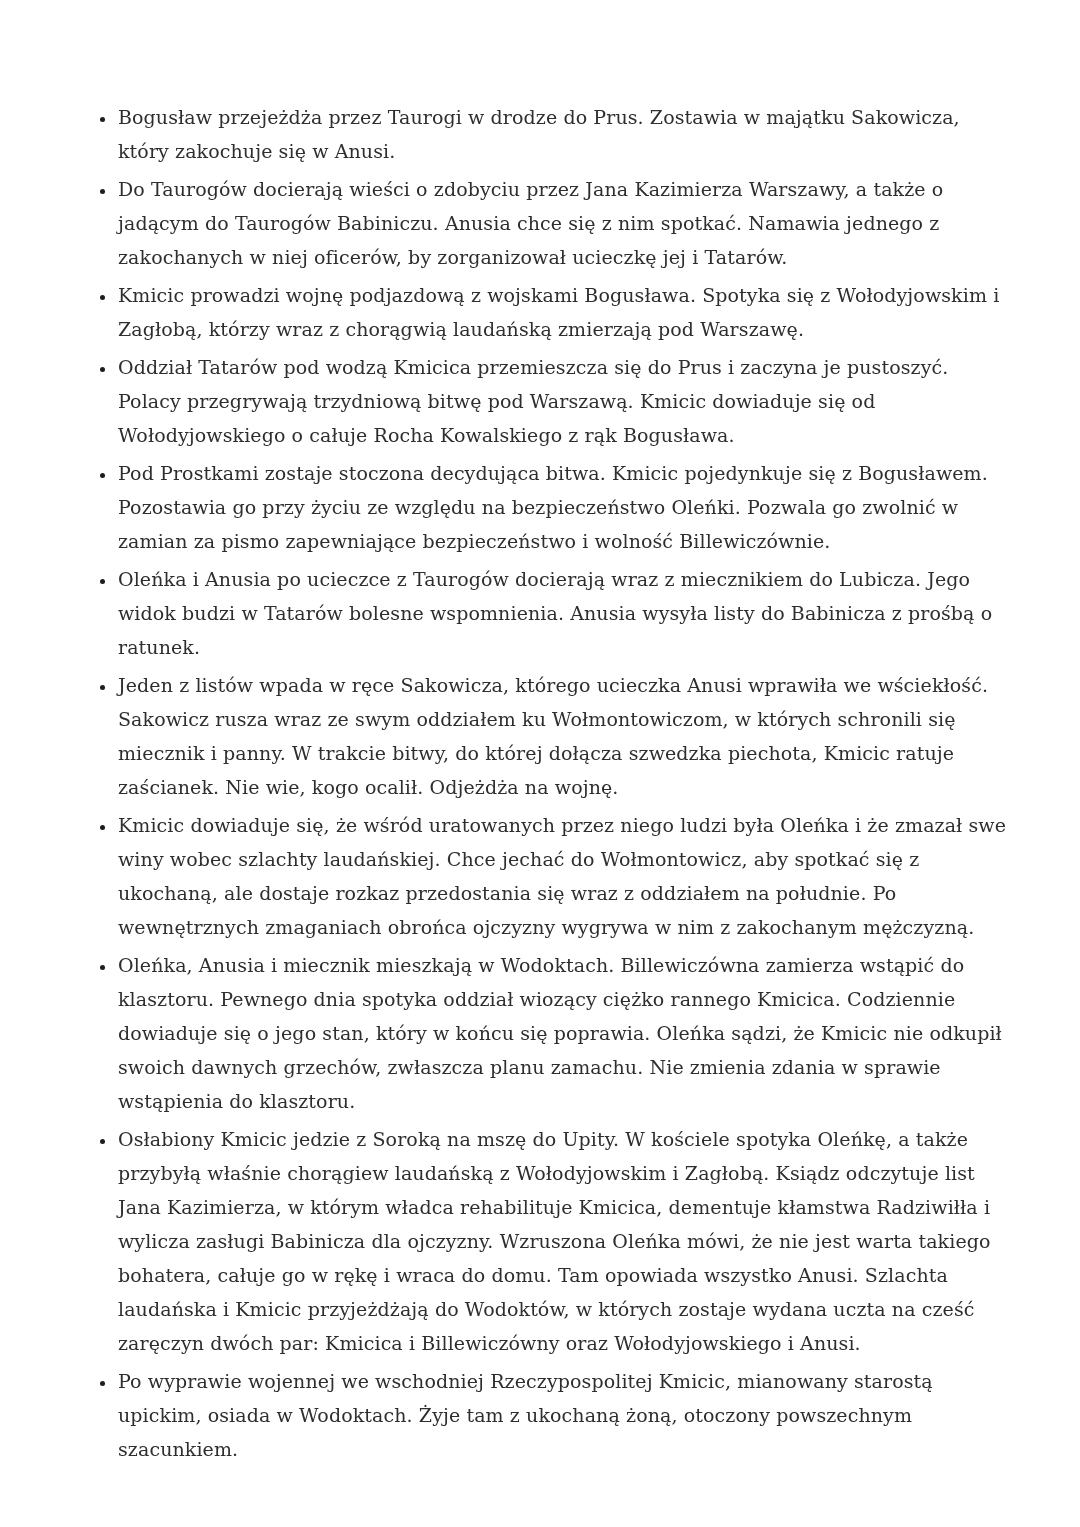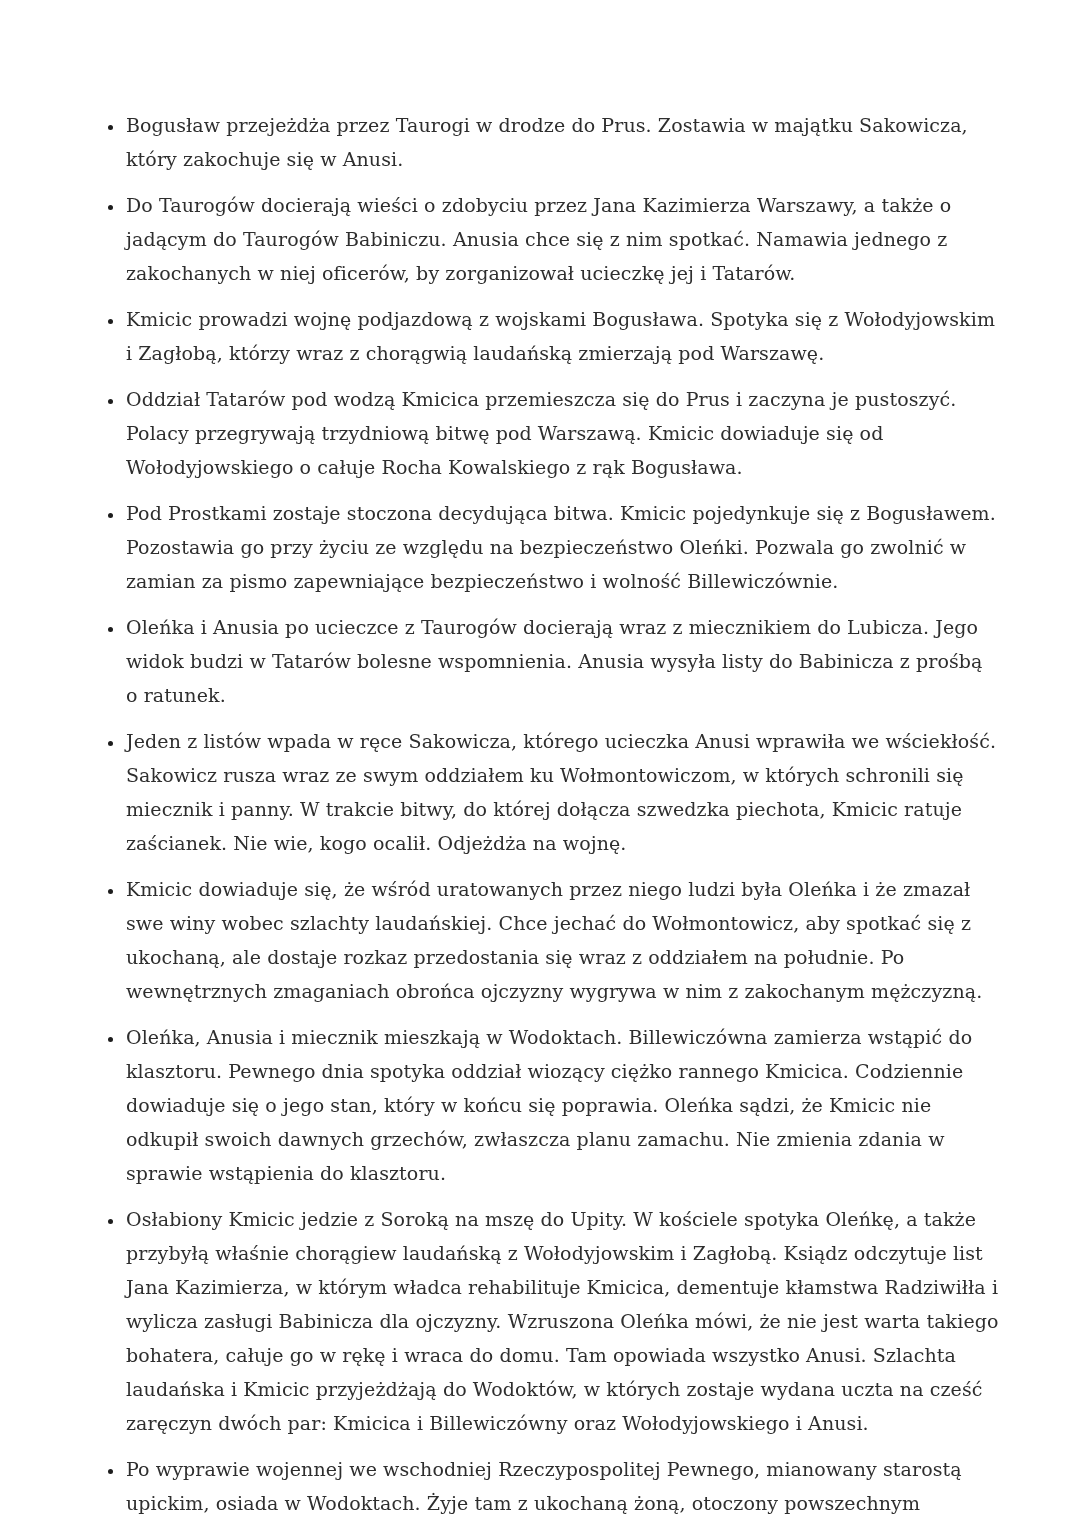--- a/index.html
+++ b/index.html
@@ -25,21 +25,21 @@
   }
   ul.summary-list {
     margin: 0;
     padding: 0 0 0 24px;
     list-style: disc outside;
     width: 900px;
   }
   ul.summary-list li {
     font-size: 19px;
     line-height: 34px;
-    margin: 12px;
+    margin: 4px;
     padding: 0 0 0 2px;
     text-align: left;
     letter-spacing: 0.1px;
   }
   ul.summary-list li::marker {
     font-size: 15px;
     color: #1d1d1d;
   }
 </style>
 </head>
@@ -50,15 +50,15 @@
     <li>Bogusław przejeżdża przez Taurogi w drodze do Prus. Zostawia w majątku Sakowicza, który zakochuje się w Anusi.</li>
     <li>Do Taurogów docierają wieści o zdobyciu przez Jana Kazimierza Warszawy, a także o jadącym do Taurogów Babiniczu. Anusia chce się z nim spotkać. Namawia jednego z zakochanych w niej oficerów, by zorganizował ucieczkę jej i Tatarów.</li>
     <li>Kmicic prowadzi wojnę podjazdową z wojskami Bogusława. Spotyka się z Wołodyjowskim i Zagłobą, którzy wraz z chorągwią laudańską zmierzają pod Warszawę.</li>
     <li>Oddział Tatarów pod wodzą Kmicica przemieszcza się do Prus i zaczyna je pustoszyć. Polacy przegrywają trzydniową bitwę pod Warszawą. Kmicic dowiaduje się od Wołodyjowskiego o całuje Rocha Kowalskiego z rąk Bogusława.</li>
     <li>Pod Prostkami zostaje stoczona decydująca bitwa. Kmicic pojedynkuje się z Bogusławem. Pozostawia go przy życiu ze względu na bezpieczeństwo Oleńki. Pozwala go zwolnić w zamian za pismo zapewniające bezpieczeństwo i wolność Billewiczównie.</li>
     <li>Oleńka i Anusia po ucieczce z Taurogów docierają wraz z miecznikiem do Lubicza. Jego widok budzi w Tatarów bolesne wspomnienia. Anusia wysyła listy do Babinicza z prośbą o ratunek.</li>
     <li>Jeden z listów wpada w ręce Sakowicza, którego ucieczka Anusi wprawiła we wściekłość. Sakowicz rusza wraz ze swym oddziałem ku Wołmontowiczom, w których schronili się miecznik i panny. W trakcie bitwy, do której dołącza szwedzka piechota, Kmicic ratuje zaścianek. Nie wie, kogo ocalił. Odjeżdża na wojnę.</li>
     <li>Kmicic dowiaduje się, że wśród uratowanych przez niego ludzi była Oleńka i że zmazał swe winy wobec szlachty laudańskiej. Chce jechać do Wołmontowicz, aby spotkać się z ukochaną, ale dostaje rozkaz przedostania się wraz z oddziałem na południe. Po wewnętrznych zmaganiach obrońca ojczyzny wygrywa w nim z zakochanym mężczyzną.</li>
     <li>Oleńka, Anusia i miecznik mieszkają w Wodoktach. Billewiczówna zamierza wstąpić do klasztoru. Pewnego dnia spotyka oddział wiozący ciężko rannego Kmicica. Codziennie dowiaduje się o jego stan, który w końcu się poprawia. Oleńka sądzi, że Kmicic nie odkupił swoich dawnych grzechów, zwłaszcza planu zamachu. Nie zmienia zdania w sprawie wstąpienia do klasztoru.</li>
     <li>Osłabiony Kmicic jedzie z Soroką na mszę do Upity. W kościele spotyka Oleńkę, a także przybyłą właśnie chorągiew laudańską z Wołodyjowskim i Zagłobą. Ksiądz odczytuje list Jana Kazimierza, w którym władca rehabilituje Kmicica, dementuje kłamstwa Radziwiłła i wylicza zasługi Babinicza dla ojczyzny. Wzruszona Oleńka mówi, że nie jest warta takiego bohatera, całuje go w rękę i wraca do domu. Tam opowiada wszystko Anusi. Szlachta laudańska i Kmicic przyjeżdżają do Wodoktów, w których zostaje wydana uczta na cześć zaręczyn dwóch par: Kmicica i Billewiczówny oraz Wołodyjowskiego i Anusi.</li>
-    <li>Po wyprawie wojennej we wschodniej Rzeczypospolitej Pewnego, mianowany starostą upickim, osiada w Wodoktach. Żyje tam z ukochaną żoną, otoczony powszechnym szacunkiem.</li>
+    <li>Po wyprawie wojennej we wschodniej Rzeczypospolitej Kmicic, mianowany starostą upickim, osiada w Wodoktach. Żyje tam z ukochaną żoną, otoczony powszechnym szacunkiem.</li>
   </ul>
 </div>
 
 </body></html>

